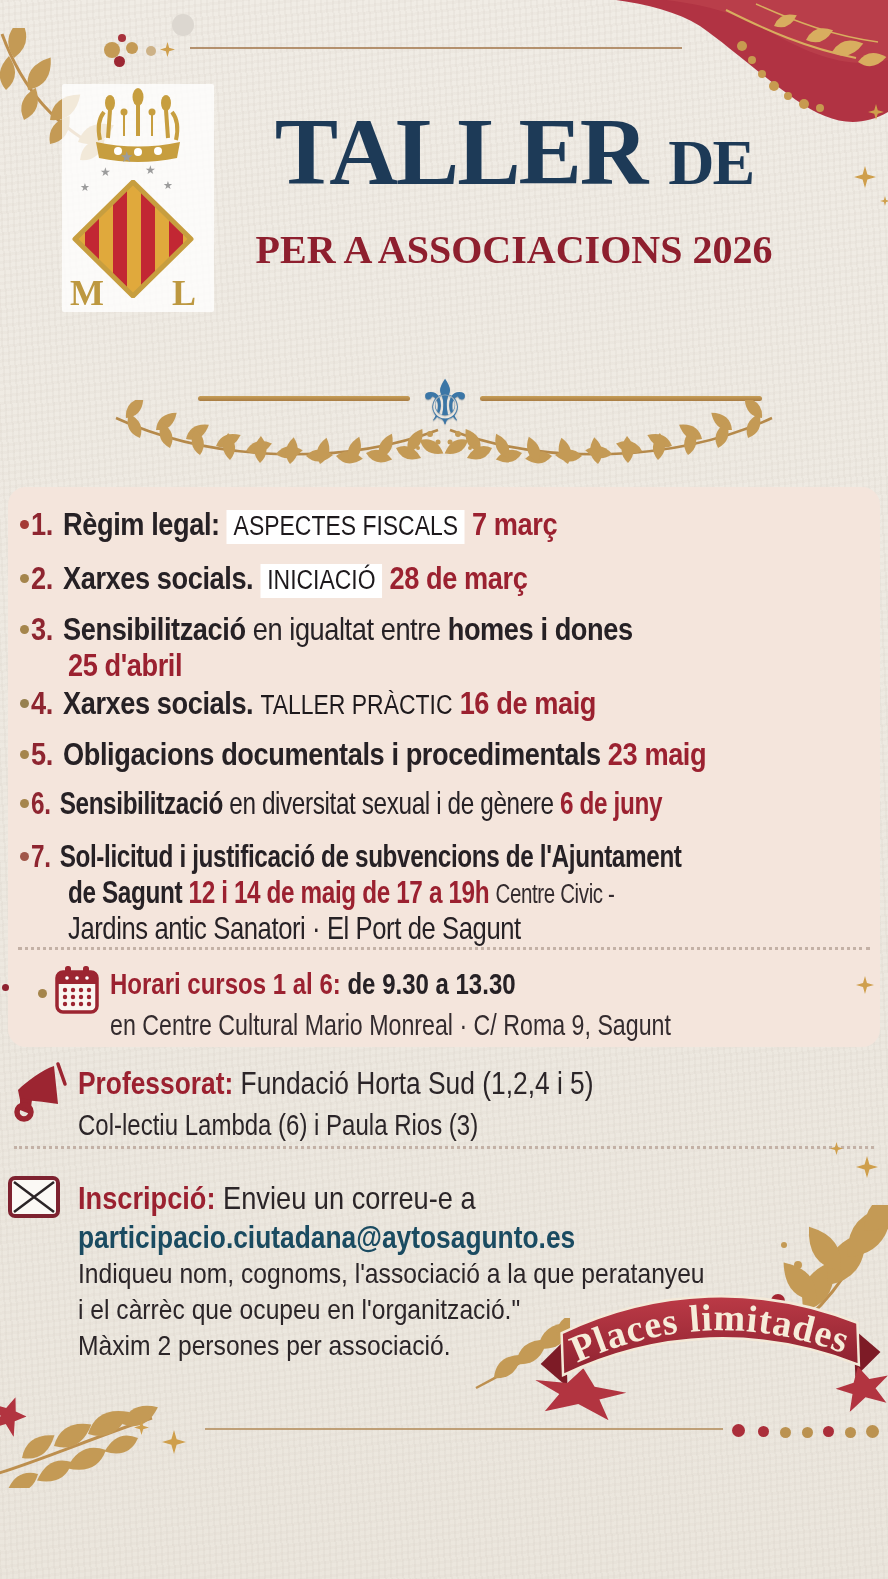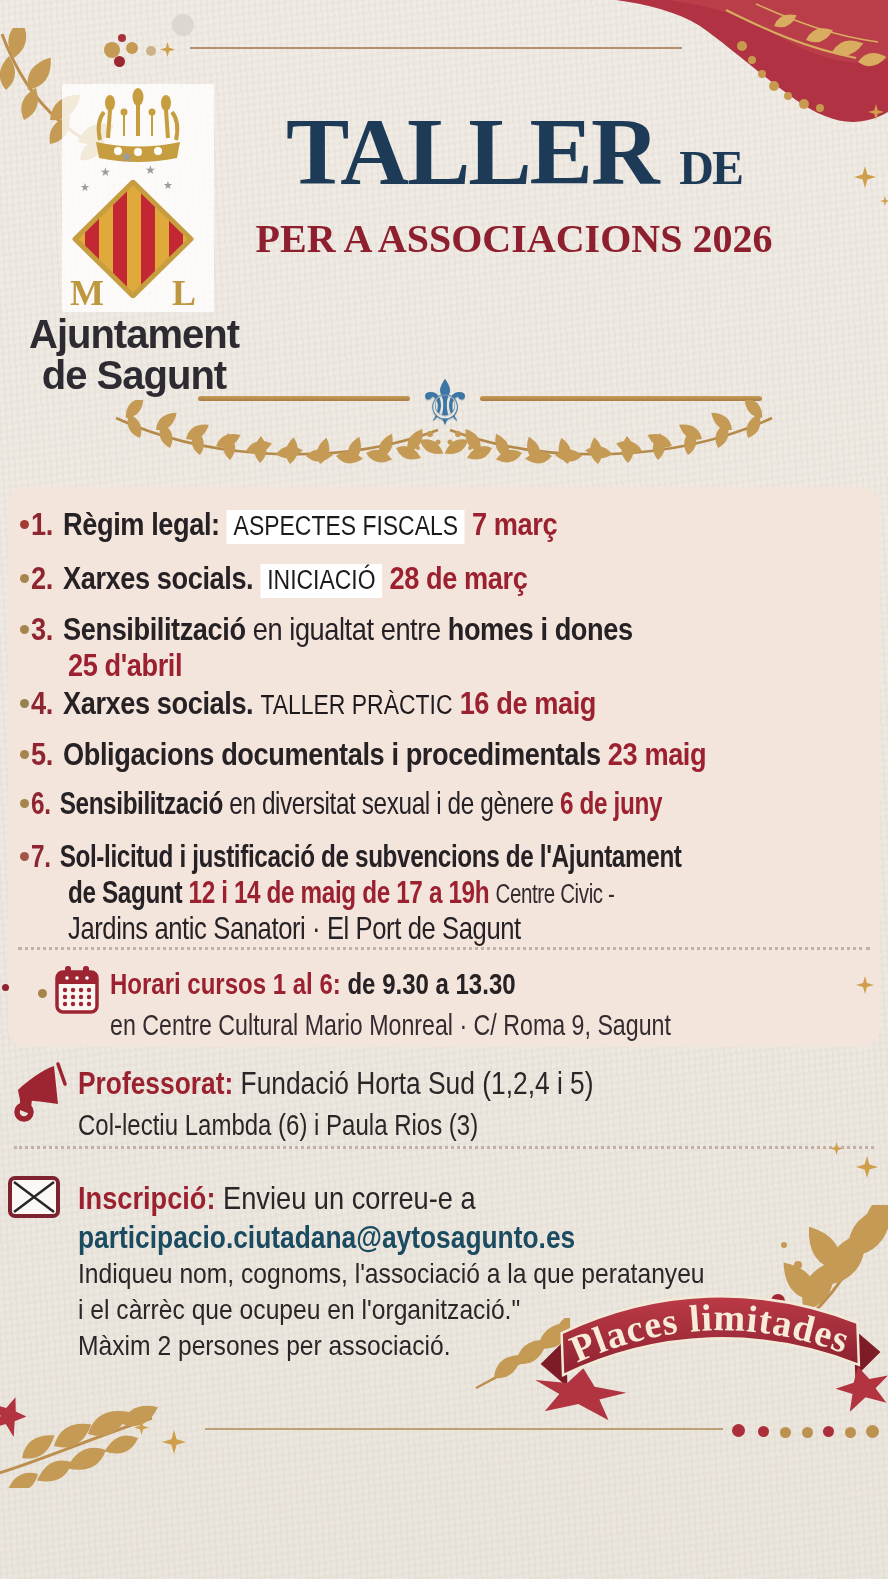--- a/index.html
+++ b/index.html
@@ -12,23 +12,23 @@
   .abs{position:absolute;}
   .tl{position:absolute;white-space:nowrap;transform-origin:0 0;}
   .sx88{transform:scaleX(.88);} .sx85{transform:scaleX(.85);} .sx80{transform:scaleX(.80);} .sx76{transform:scaleX(.76);}
   
   .logo-box{left:62px;top:84px;width:152px;height:228px;background:rgba(255,255,255,.78);border-radius:2px;}
   .star{position:absolute;color:#9c9c9c;font-family:"DejaVu Sans",sans-serif;line-height:1;}
   .ml{position:absolute;font:700 36px "Liberation Serif",serif;color:#bd9840;}
   .orgname{left:8px;top:314px;width:252px;text-align:center;font:700 40px/41px "Liberation Sans",sans-serif;color:#2d2b31;letter-spacing:-1px;}
   .title-wrap{left:244px;top:106px;width:540px;text-align:center;color:#1d3a57;}
   .t1{font:700 95px/92px "Liberation Serif",serif;letter-spacing:-2px;white-space:nowrap;}
-  .t1 .small-de{font-size:48px;}
+  .t1 .small-de{font-size:64px;}
   .t2{font:700 95px/96px "Liberation Serif",serif;letter-spacing:-2px;white-space:nowrap;}
-  .subt{margin-top:4px;font:700 40px/42px "Liberation Serif",serif;color:#8e1f2e;letter-spacing:0;white-space:nowrap;}
+  .subt{margin-top:20px;font:700 40px/42px "Liberation Serif",serif;color:#8e1f2e;letter-spacing:0;white-space:nowrap;}
   .hline{position:absolute;height:2px;background:#a57b50;opacity:.8;}
   .gbar{position:absolute;height:5px;border-radius:3px;background:linear-gradient(#c89f58,#a87c42);}
   .fleur{position:absolute;left:408px;top:372px;width:74px;text-align:center;font-size:62px;line-height:1;color:#3b76a6;font-family:"DejaVu Sans",sans-serif;text-shadow:0 1px 1px rgba(30,60,90,.35);}
   
   .panel{left:8px;top:487px;width:872px;height:560px;background:#f4e5dc;border-radius:18px;}
   .bdot{position:absolute;border-radius:50%;width:9px;height:9px;}
   .crsline{font:700 32px "Liberation Sans",sans-serif;color:#262125;letter-spacing:-0.5px;}
   .num{color:#8e2530;margin-right:12px;}
   .r{font-weight:400;}
   .date{color:#9b2130;font-weight:700;}
@@ -175,24 +175,20 @@
       <rect x="70" y="0" width="14" height="118" fill="#c22733"></rect>
       <rect x="84" y="0" width="14" height="118" fill="#e0a93c"></rect>
       <rect x="98" y="0" width="14" height="118" fill="#c22733"></rect>
       <rect x="112" y="0" width="12" height="118" fill="#e0a93c"></rect>
     </g>
     <path d="M62,2 L120,59 L62,116 L4,59 Z" fill="none" stroke="#c79e3f" stroke-width="5" stroke-linejoin="round"></path>
   </svg>
   <span class="ml" style="left:70px;top:272px">M</span>
   <span class="ml" style="left:172px;top:272px">L</span>
 
-  <div class="abs orgname">
-    <div>Ajuntament</div>
-    <div>de Sagunt</div>
-  </div>
 
   <div class="abs title-wrap">
     <div class="t1"><span>TALLER</span> <span class="small-de">DE</span></div>
     <div class="subt">PER A ASSOCIACIONS 2026</div>
   </div>
 
   <div class="gbar" style="left:198px;top:396px;width:212px;"></div>
   <div class="gbar" style="left:480px;top:396px;width:282px;"></div>
   <div class="fleur">⚜</div>
   <svg class="abs" style="left:110px;top:400px" width="668" height="72" viewBox="0 0 668 72">

